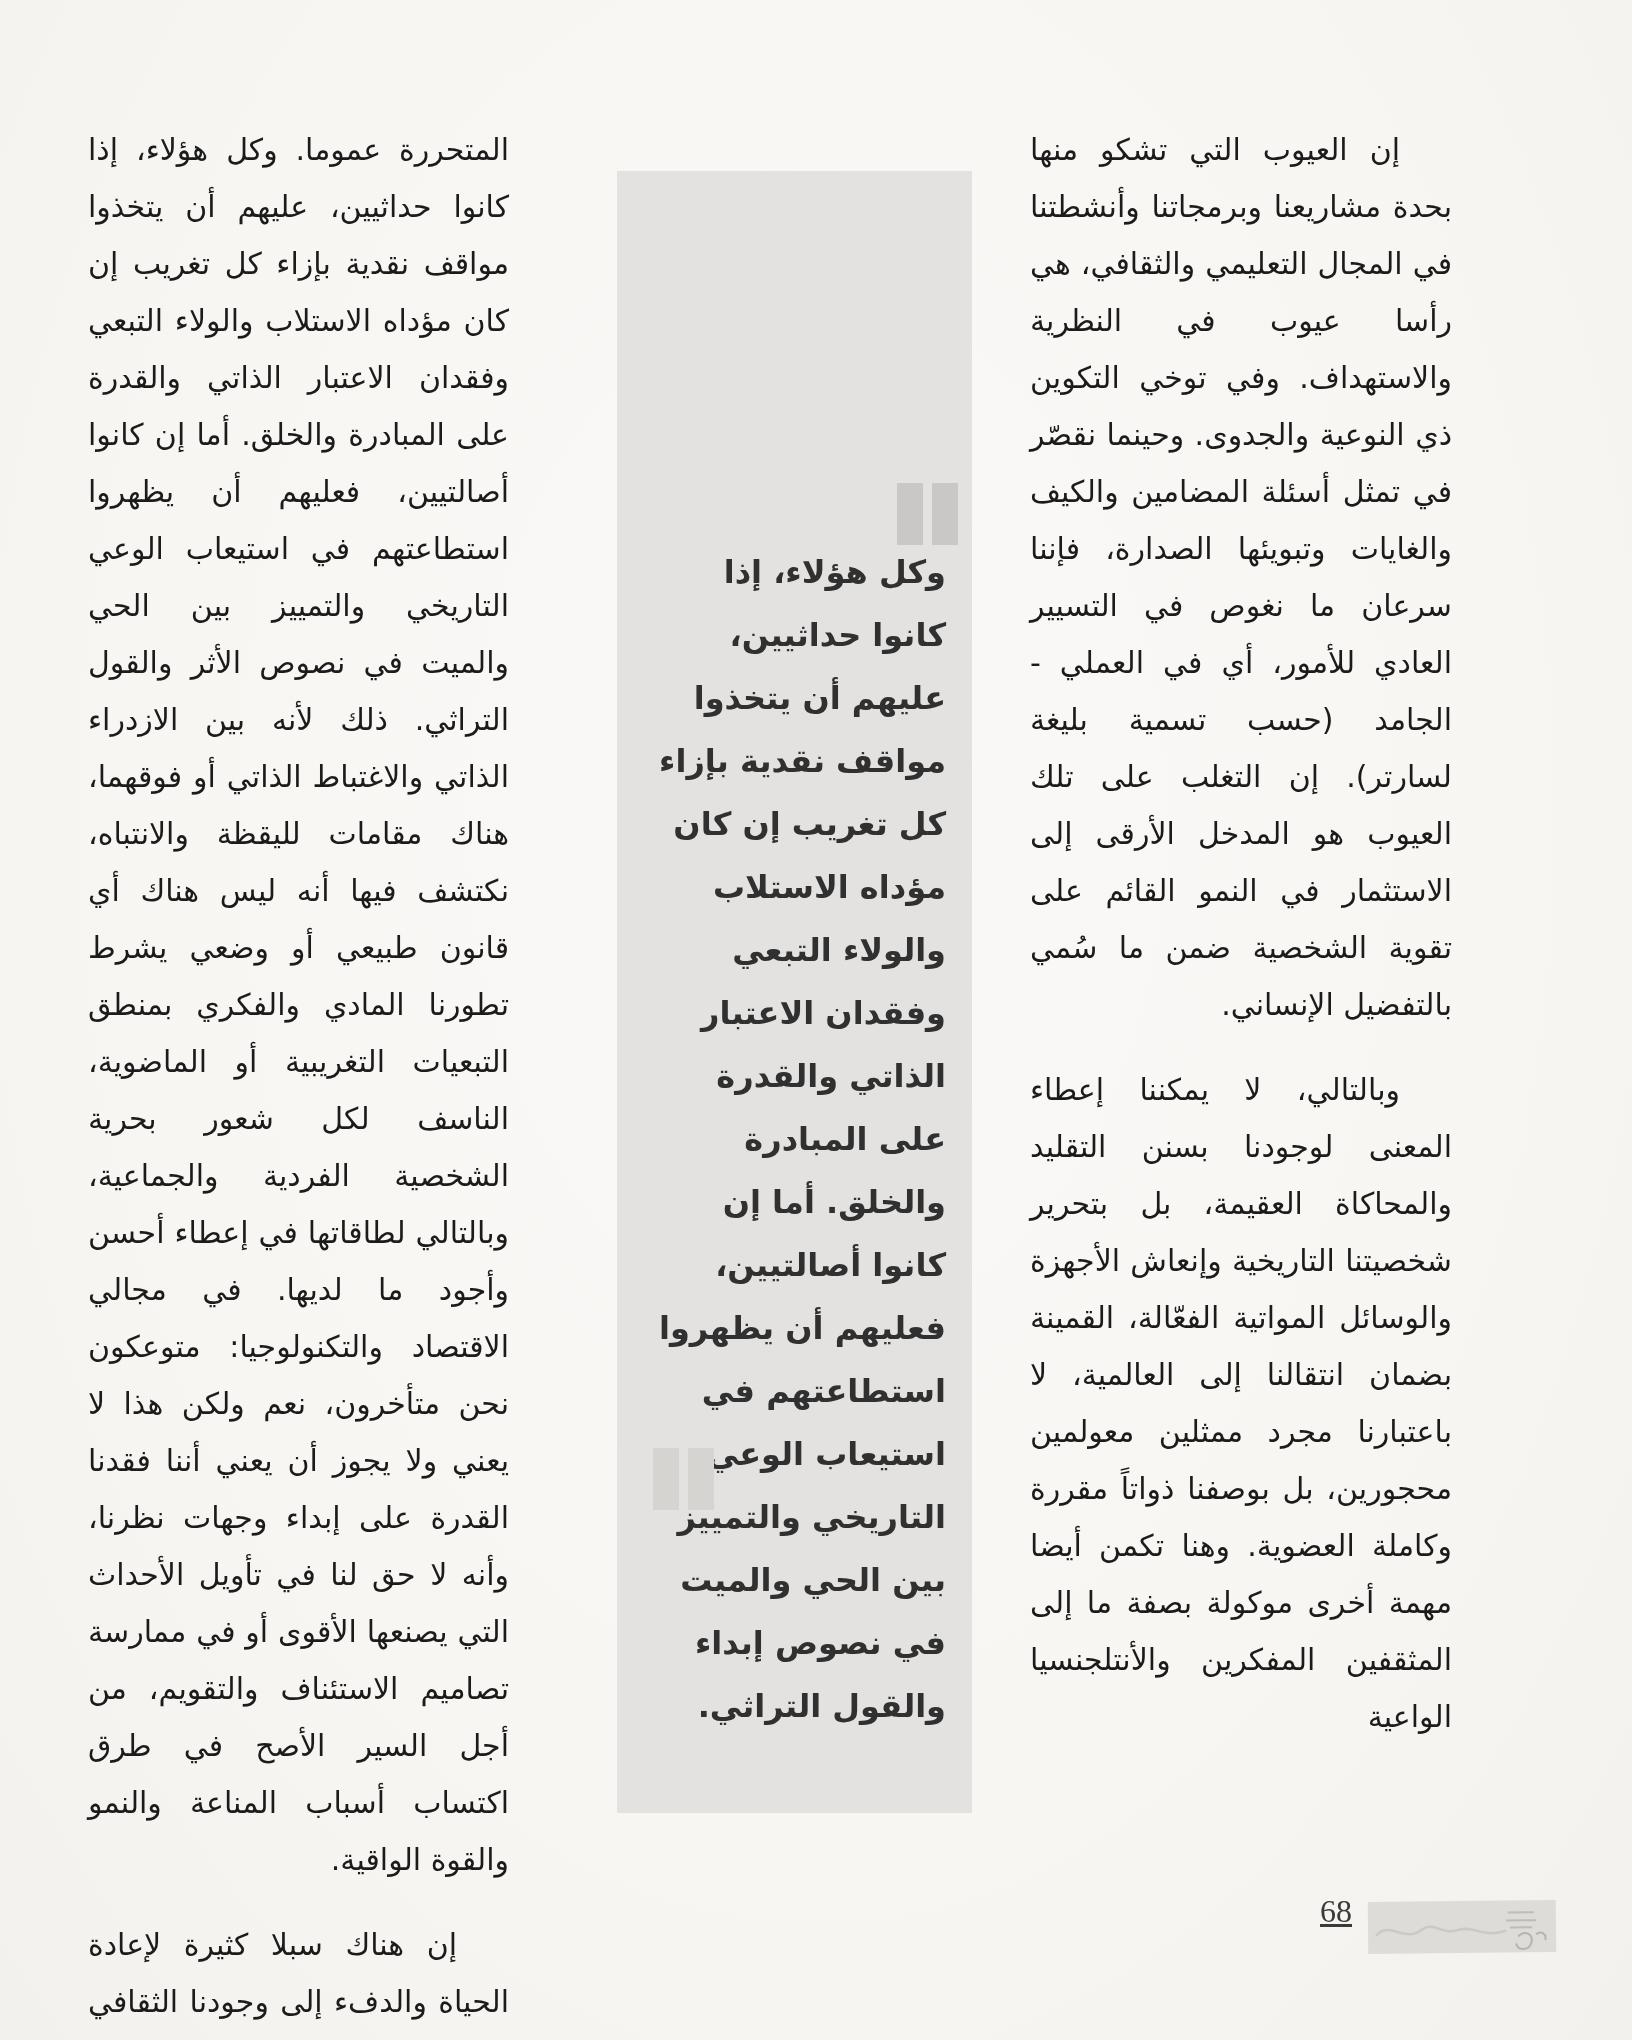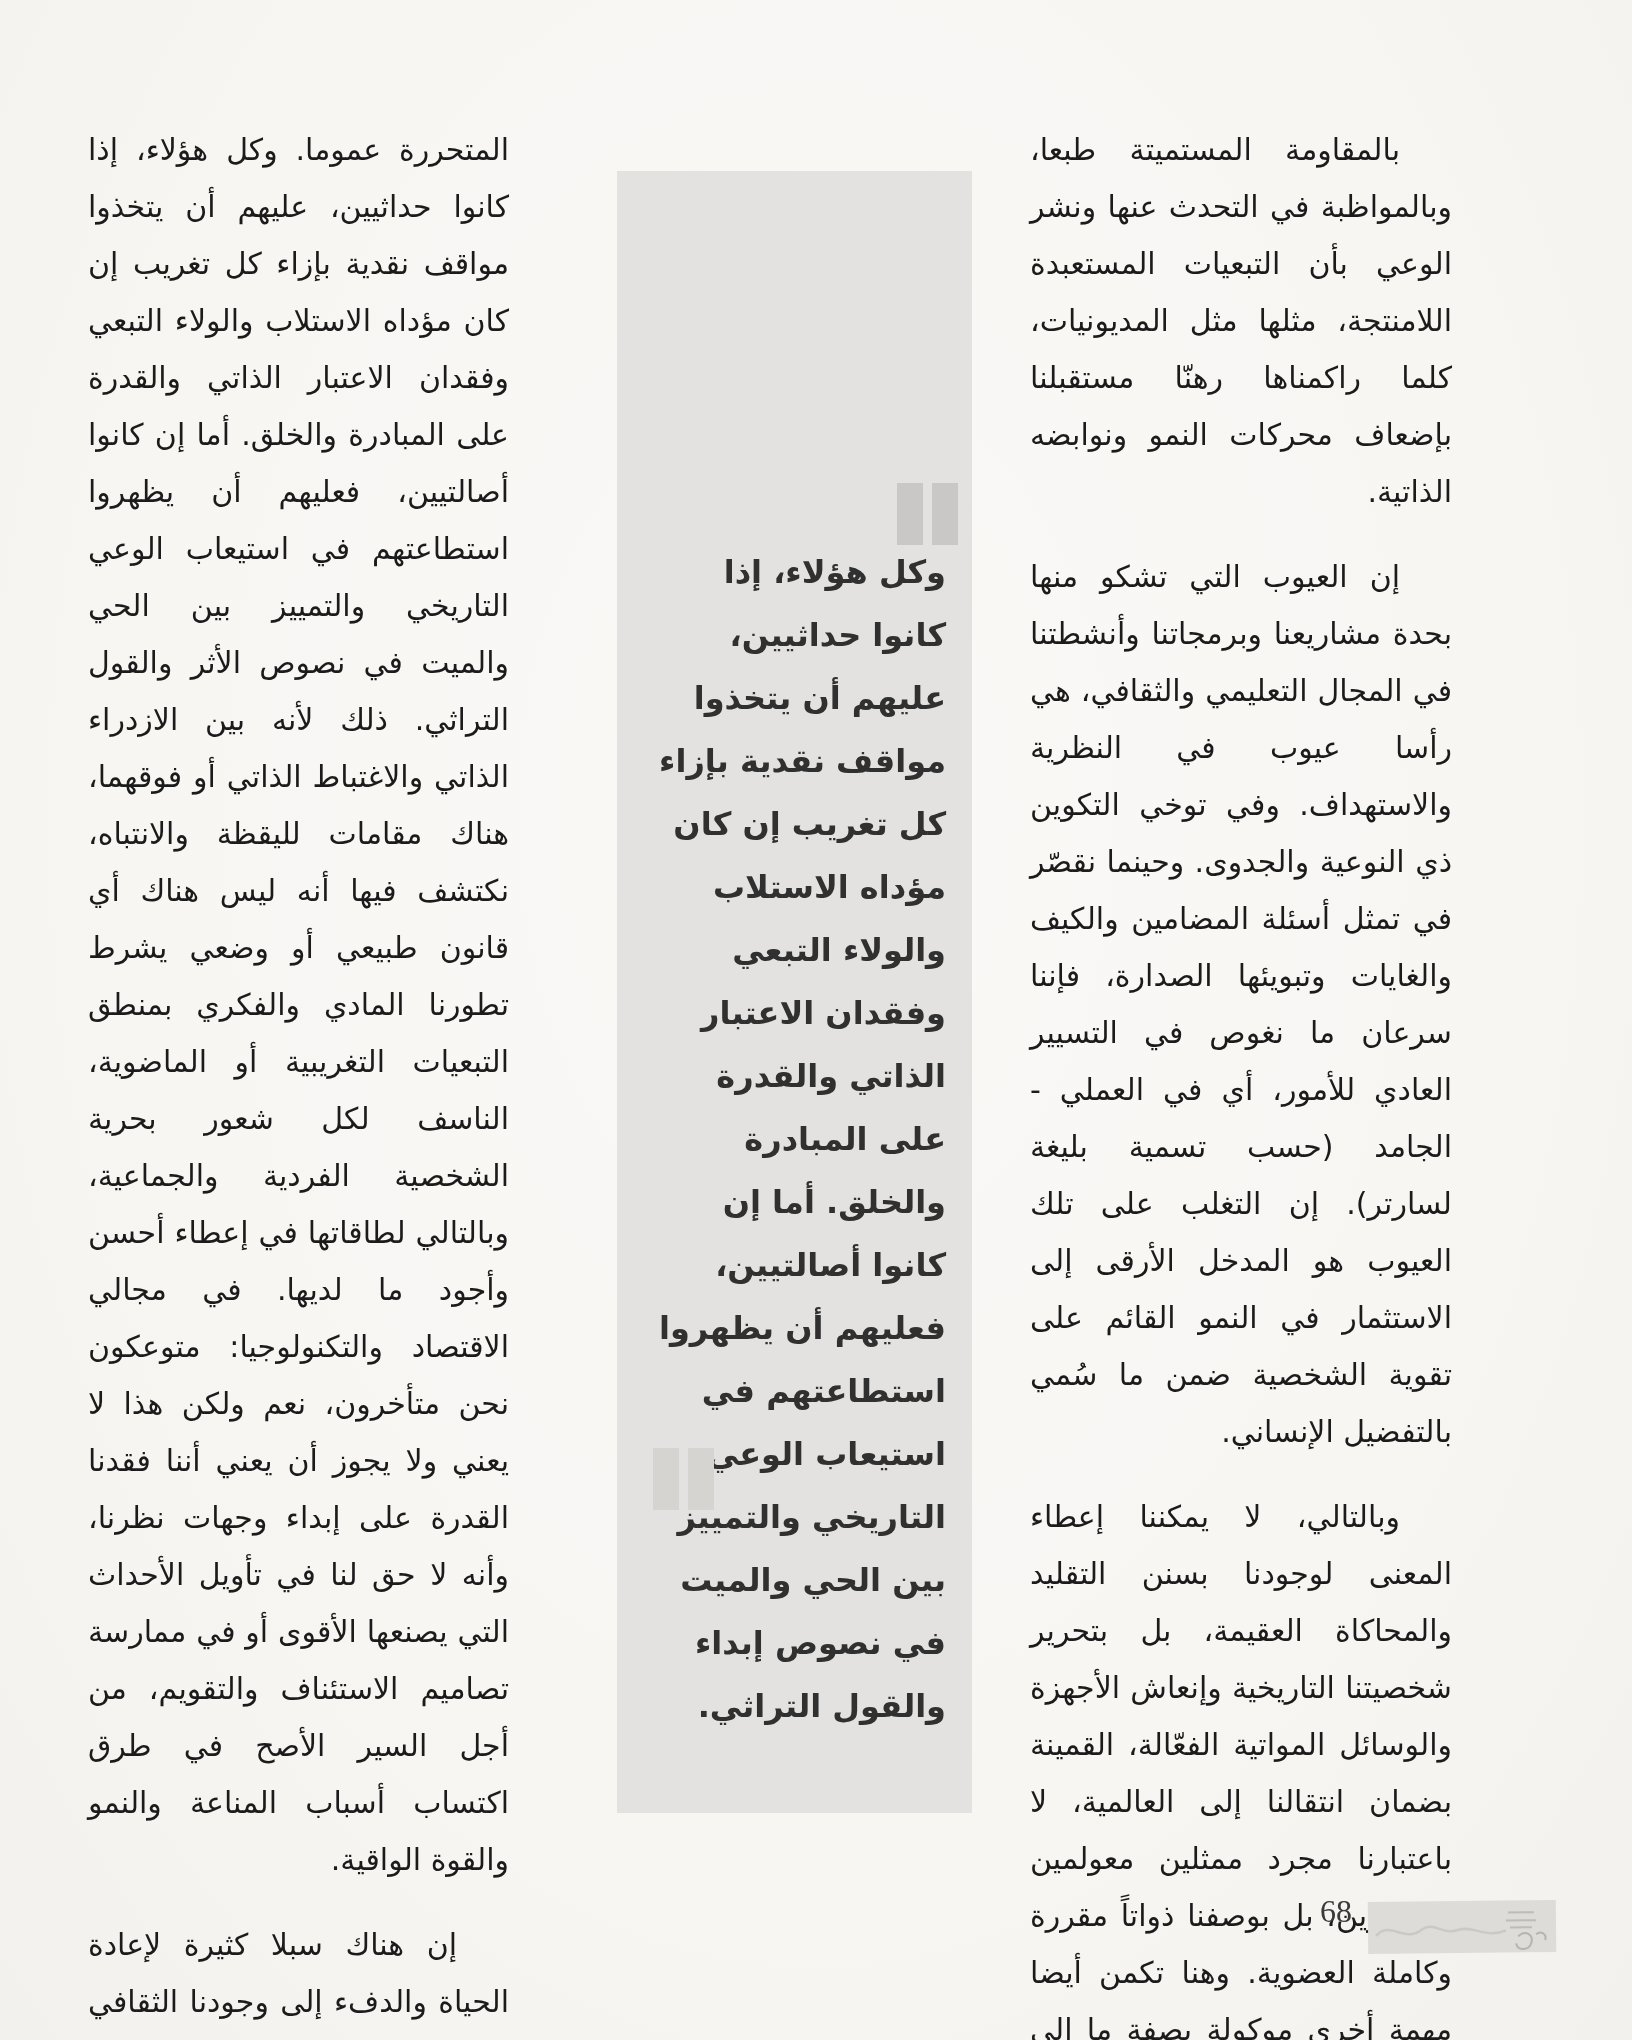--- a/index.html
+++ b/index.html
@@ -55,39 +55,39 @@
   .qmarks.close { top: 1277px; left: 36px; }
   .qmarks.close .bar { background: #d5d4d1; }
 
   #page-number {
     position: absolute;
     left: 1320px;
     top: 1893px;
     font-family: "Liberation Serif", serif;
     font-size: 32px;
     color: #3a3a3a;
+    text-decoration: underline;
   }
   #stamp {
     position: absolute;
     left: 1368px;
     top: 1901px;
     width: 188px;
     height: 52px;
     background: #dedcd9;
     transform: rotate(-0.6deg);
   }
   #stamp svg { display: block; width: 100%; height: 100%; }
 </style>
 </head>
 <body>
 
 <div id="page">
 
   <div id="col-right" class="col">
-      <p class="para indent">بالمقاومة المستميتة طبعا، وبالمواظبة في التحدث عنها ونشر الوعي بأن التبعيات المستعبدة اللامنتجة، مثلها مثل المديونيات، كلما راكمناها رهنّا مستقبلنا بإضعاف محركات النمو ونوابضه الذاتية.</p>
       <p class="para indent">إن العيوب التي تشكو منها بحدة مشاريعنا وبرمجاتنا وأنشطتنا في المجال التعليمي والثقافي، هي رأسا عيوب في النظرية والاستهداف. وفي توخي التكوين ذي النوعية والجدوى. وحينما نقصّر في تمثل أسئلة المضامين والكيف والغايات وتبويئها الصدارة، فإننا سرعان ما نغوص في التسيير العادي للأمور، أي في العملي - الجامد (حسب تسمية بليغة لسارتر). إن التغلب على تلك العيوب هو المدخل الأرقى إلى الاستثمار في النمو القائم على تقوية الشخصية ضمن ما سُمي بالتفضيل الإنساني.</p>
       <p class="para indent">وبالتالي، لا يمكننا إعطاء المعنى لوجودنا بسنن التقليد والمحاكاة العقيمة، بل بتحرير شخصيتنا التاريخية وإنعاش الأجهزة والوسائل المواتية الفعّالة، القمينة بضمان انتقالنا إلى العالمية، لا باعتبارنا مجرد ممثلين معولمين محجورين، بل بوصفنا ذواتاً مقررة وكاملة العضوية. وهنا تكمن أيضا مهمة أخرى موكولة بصفة ما إلى المثقفين المفكرين والأنتلجنسيا الواعية</p>
     </div>
 
   <div id="quote-box">
     <div class="qmarks open">
       <span class="bar"></span>
       <span class="bar"></span>
     </div>
     <div id="quote-text">وكل هؤلاء، إذا كانوا حداثيين، عليهم أن يتخذوا مواقف نقدية بإزاء كل تغريب إن كان مؤداه الاستلاب والولاء التبعي وفقدان الاعتبار الذاتي والقدرة على المبادرة والخلق. أما إن كانوا أصالتيين، فعليهم أن يظهروا استطاعتهم في استيعاب الوعي التاريخي والتمييز بين الحي والميت في نصوص إبداء والقول التراثي.</div>

